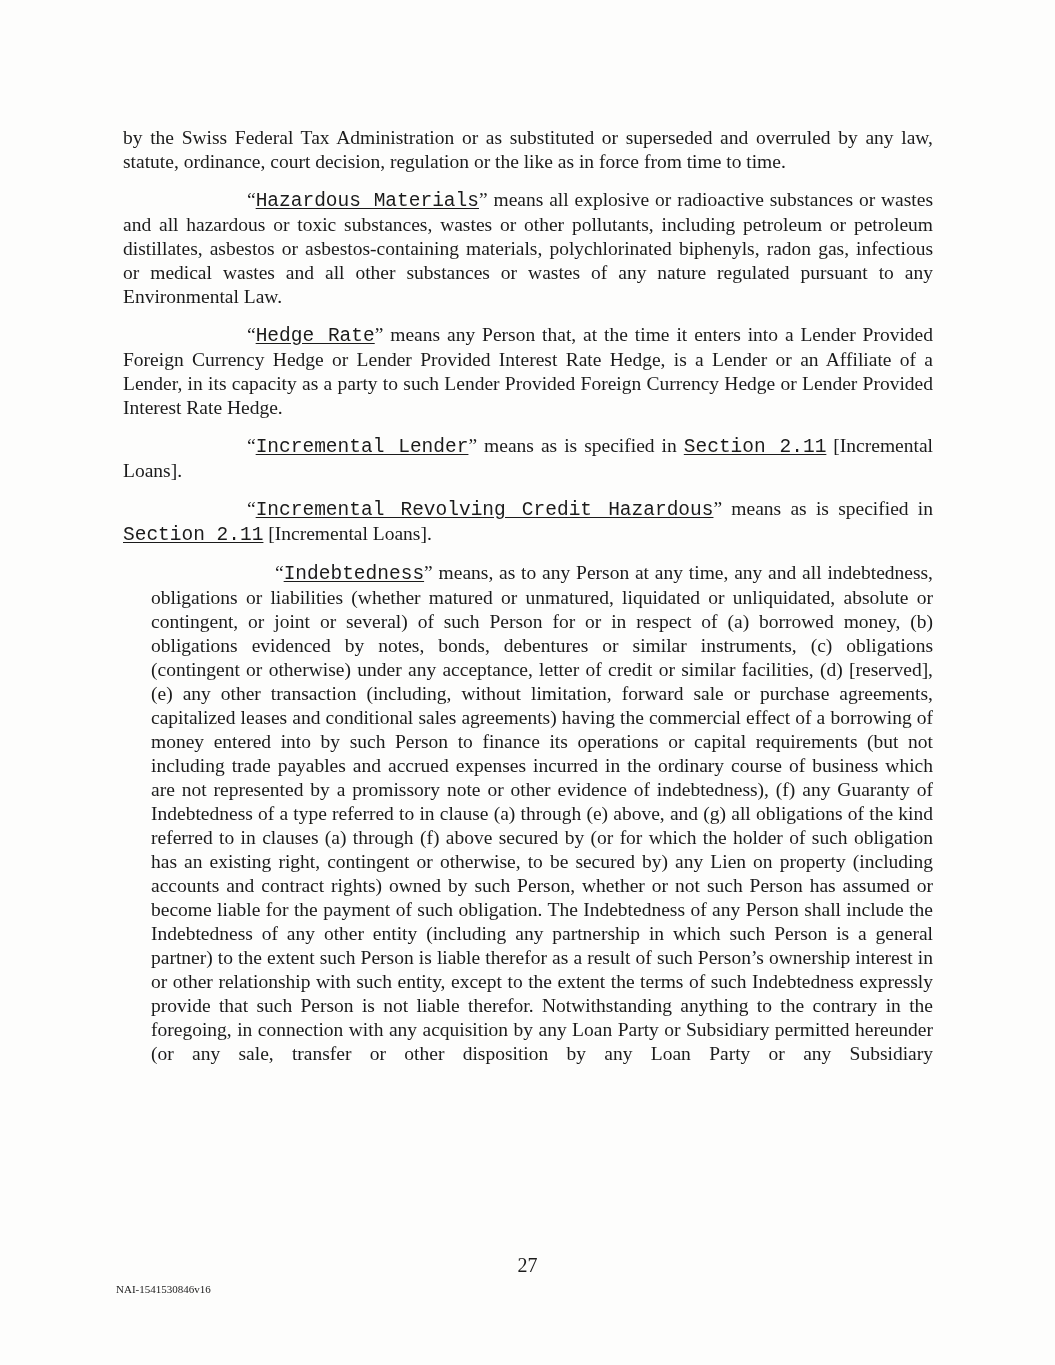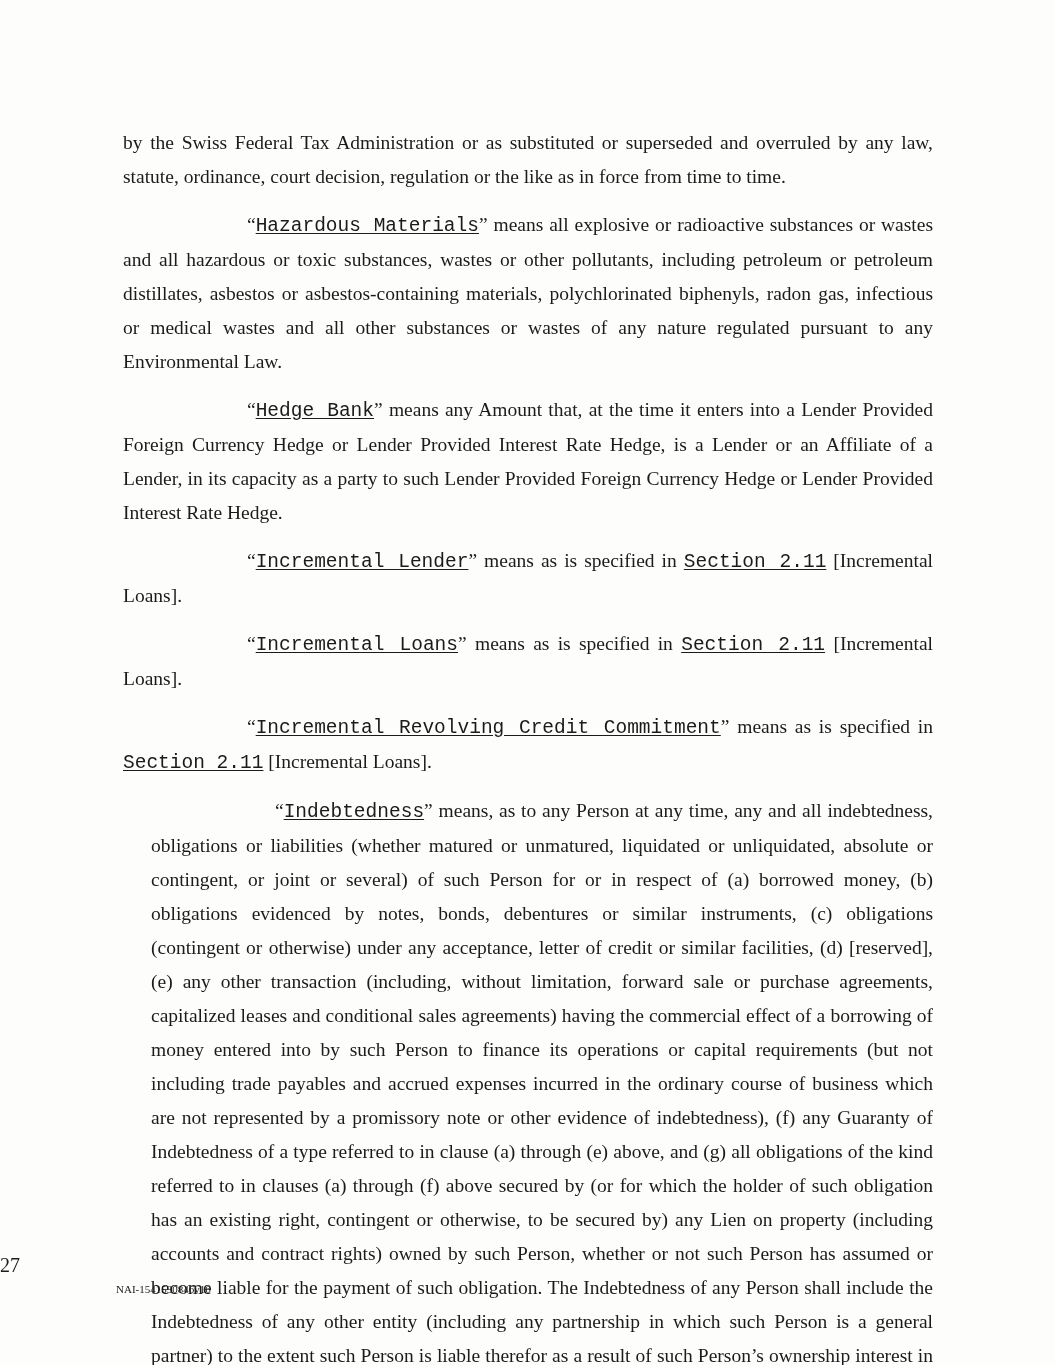--- a/index.html
+++ b/index.html
@@ -19,60 +19,60 @@
   }
   .content {
     position: absolute;
     left: 123px;
     top: 126px;
     width: 810px;
   }
   .para {
     margin: 0 0 14px 0;
     font-size: 19.5px;
-    line-height: 34px;
+    line-height: 24px;
     text-align: justify;
     text-justify: inter-word;
   }
   .para.indent {
     text-indent: 124px;
   }
   .para.flush-last {
     text-align-last: justify;
     margin-left: 28px;
   }
   .u {
     text-decoration: underline;
     text-underline-offset: 2px;
     font-family: Liberation Mono, monospace;
   }
   .footer-page-number {
     position: absolute;
     top: 1252px;
     left: 0;
     width: 100%;
+    text-align: center;
     font-size: 20px;
     line-height: 26px;
   }
   .footer-doc-id {
     position: absolute;
     top: 1280px;
     left: 116px;
     font-size: 11px;
     line-height: 18px;
   }
 </style>
 </head>
 <body>
 
 <div class="page">
   <div class="content">
       <p class="para"><span>by the Swiss Federal Tax Administration or as substituted or superseded and overruled by any law, statute, ordinance, court decision, regulation or the like as in force from time to time.</span></p>
       <p class="para indent"><span>“</span><span class="u">Hazardous Materials</span><span>” means all explosive or radioactive substances or wastes and all hazardous or toxic substances, wastes or other pollutants, including petroleum or petroleum distillates, asbestos or asbestos-containing materials, polychlorinated biphenyls, radon gas, infectious or medical wastes and all other substances or wastes of any nature regulated pursuant to any Environmental Law.</span></p>
-      <p class="para indent"><span>“</span><span class="u">Hedge Bank</span><span>” means any Amount that, at the time it enters into a Lender Provided Foreign Currency Hedge or Lender Provided Interest Rate Hedge, is a Lender or an Affiliate of a Lender, in its capacity as a party to such Lender Provided Foreign Currency Hedge or Lender Provided Interest Rate Hedge.</span></p>
+      <p class="para indent"><span>“</span><span class="u">Hedge Rate</span><span>” means any Person that, at the time it enters into a Lender Provided Foreign Currency Hedge or Lender Provided Interest Rate Hedge, is a Lender or an Affiliate of a Lender, in its capacity as a party to such Lender Provided Foreign Currency Hedge or Lender Provided Interest Rate Hedge.</span></p>
       <p class="para indent"><span>“</span><span class="u">Incremental Lender</span><span>” means as is specified in </span><span class="u">Section 2.11</span><span> [Incremental Loans].</span></p>
-      <p class="para indent"><span>“</span><span class="u">Incremental Loans</span><span>” means as is specified in </span><span class="u">Section 2.11</span><span> [Incremental Loans].</span></p>
-      <p class="para indent"><span>“</span><span class="u">Incremental Revolving Credit Commitment</span><span>” means as is specified in </span><span class="u">Section 2.11</span><span> [Incremental Loans].</span></p>
+      <p class="para indent"><span>“</span><span class="u">Incremental Revolving Credit Hazardous</span><span>” means as is specified in </span><span class="u">Section 2.11</span><span> [Incremental Loans].</span></p>
       <p class="para indent flush-last"><span>“</span><span class="u">Indebtedness</span><span>” means, as to any Person at any time, any and all indebtedness, obligations or liabilities (whether matured or unmatured, liquidated or unliquidated, absolute or contingent, or joint or several) of such Person for or in respect of (a) borrowed money, (b) obligations evidenced by notes, bonds, debentures or similar instruments, (c) obligations (contingent or otherwise) under any acceptance, letter of credit or similar facilities, (d) [reserved], (e) any other transaction (including, without limitation, forward sale or purchase agreements, capitalized leases and conditional sales agreements) having the commercial effect of a borrowing of money entered into by such Person to finance its operations or capital requirements (but not including trade payables and accrued expenses incurred in the ordinary course of business which are not represented by a promissory note or other evidence of indebtedness), (f) any Guaranty of Indebtedness of a type referred to in clause (a) through (e) above, and (g) all obligations of the kind referred to in clauses (a) through (f) above secured by (or for which the holder of such obligation has an existing right, contingent or otherwise, to be secured by) any Lien on property (including accounts and contract rights) owned by such Person, whether or not such Person has assumed or become liable for the payment of such obligation.  The Indebtedness of any Person shall include the Indebtedness of any other entity (including any partnership in which such Person is a general partner) to the extent such Person is liable therefor as a result of such Person’s ownership interest in or other relationship with such entity, except to the extent the terms of such Indebtedness expressly provide that such Person is not liable therefor. Notwithstanding anything to the contrary in the foregoing, in connection with any acquisition by any Loan Party or Subsidiary permitted hereunder (or any sale, transfer or other disposition by any Loan Party or any Subsidiary</span></p>
     </div>
   <div class="footer-page-number">27</div>
   <div class="footer-doc-id">NAI-1541530846v16</div>
 </div>
 
 </body></html>

